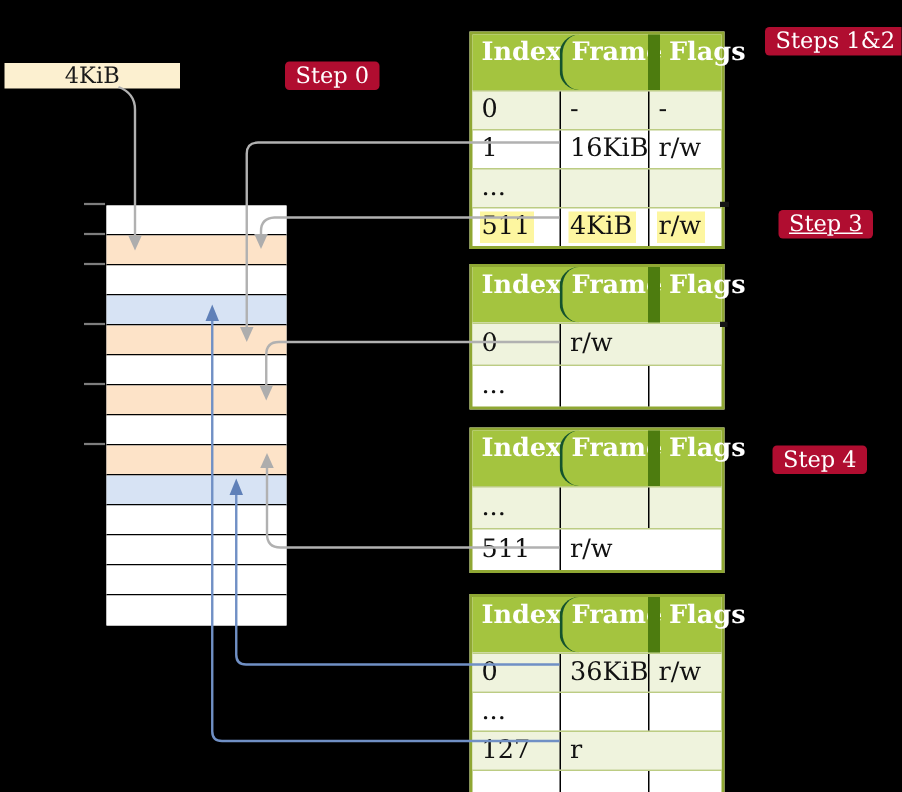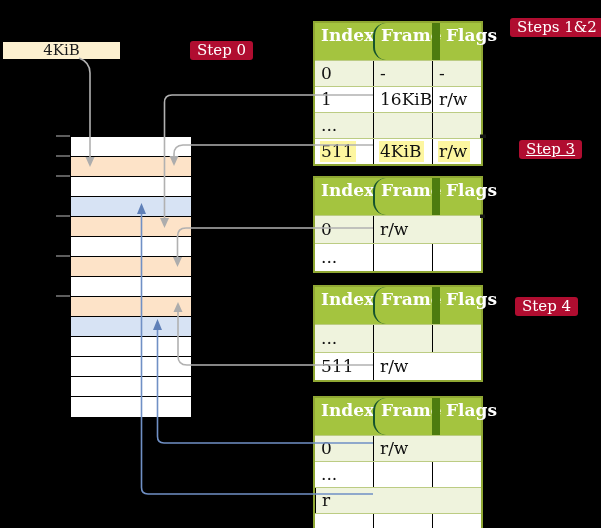--- a/index.html
+++ b/index.html
@@ -133,28 +133,30 @@
   </div>
 
   <div class="dtable" style="left:313px;top:396px;">
     <div class="thead">
       <div class="hc c1">Index</div>
       <div class="hc c2">Frame</div>
       <div class="hc c3">Flags</div>
     </div>
     <div class="trow">
       <div class="tc c1"><span>0</span></div>
-      <div class="tc c3"><span>r/w</span></div>
-    </div>
-    <div class="trow">
-      <div class="tc c1"><span>...</span></div>
-      <div class="tc c2"><span></span></div>
-      <div class="tc c3"><span></span></div>
-    </div>
-    <div class="trow">
+      <div class="tc c2"><span>36KiB</span></div>
+      <div class="tc c3"><span>r/w</span></div>
+    </div>
+    <div class="trow">
+      <div class="tc c1"><span>...</span></div>
+      <div class="tc c2"><span></span></div>
+      <div class="tc c3"><span></span></div>
+    </div>
+    <div class="trow">
+      <div class="tc c1"><span>127</span></div>
       <div class="tc c3"><span>r</span></div>
     </div>
     <div class="trow">
       <div class="tc c1"><span>...</span></div>
       <div class="tc c2"><span></span></div>
       <div class="tc c3"><span></span></div>
     </div>
   </div>
 
   <svg id="overlay" width="601" height="528" viewBox="0 0 601 528">

